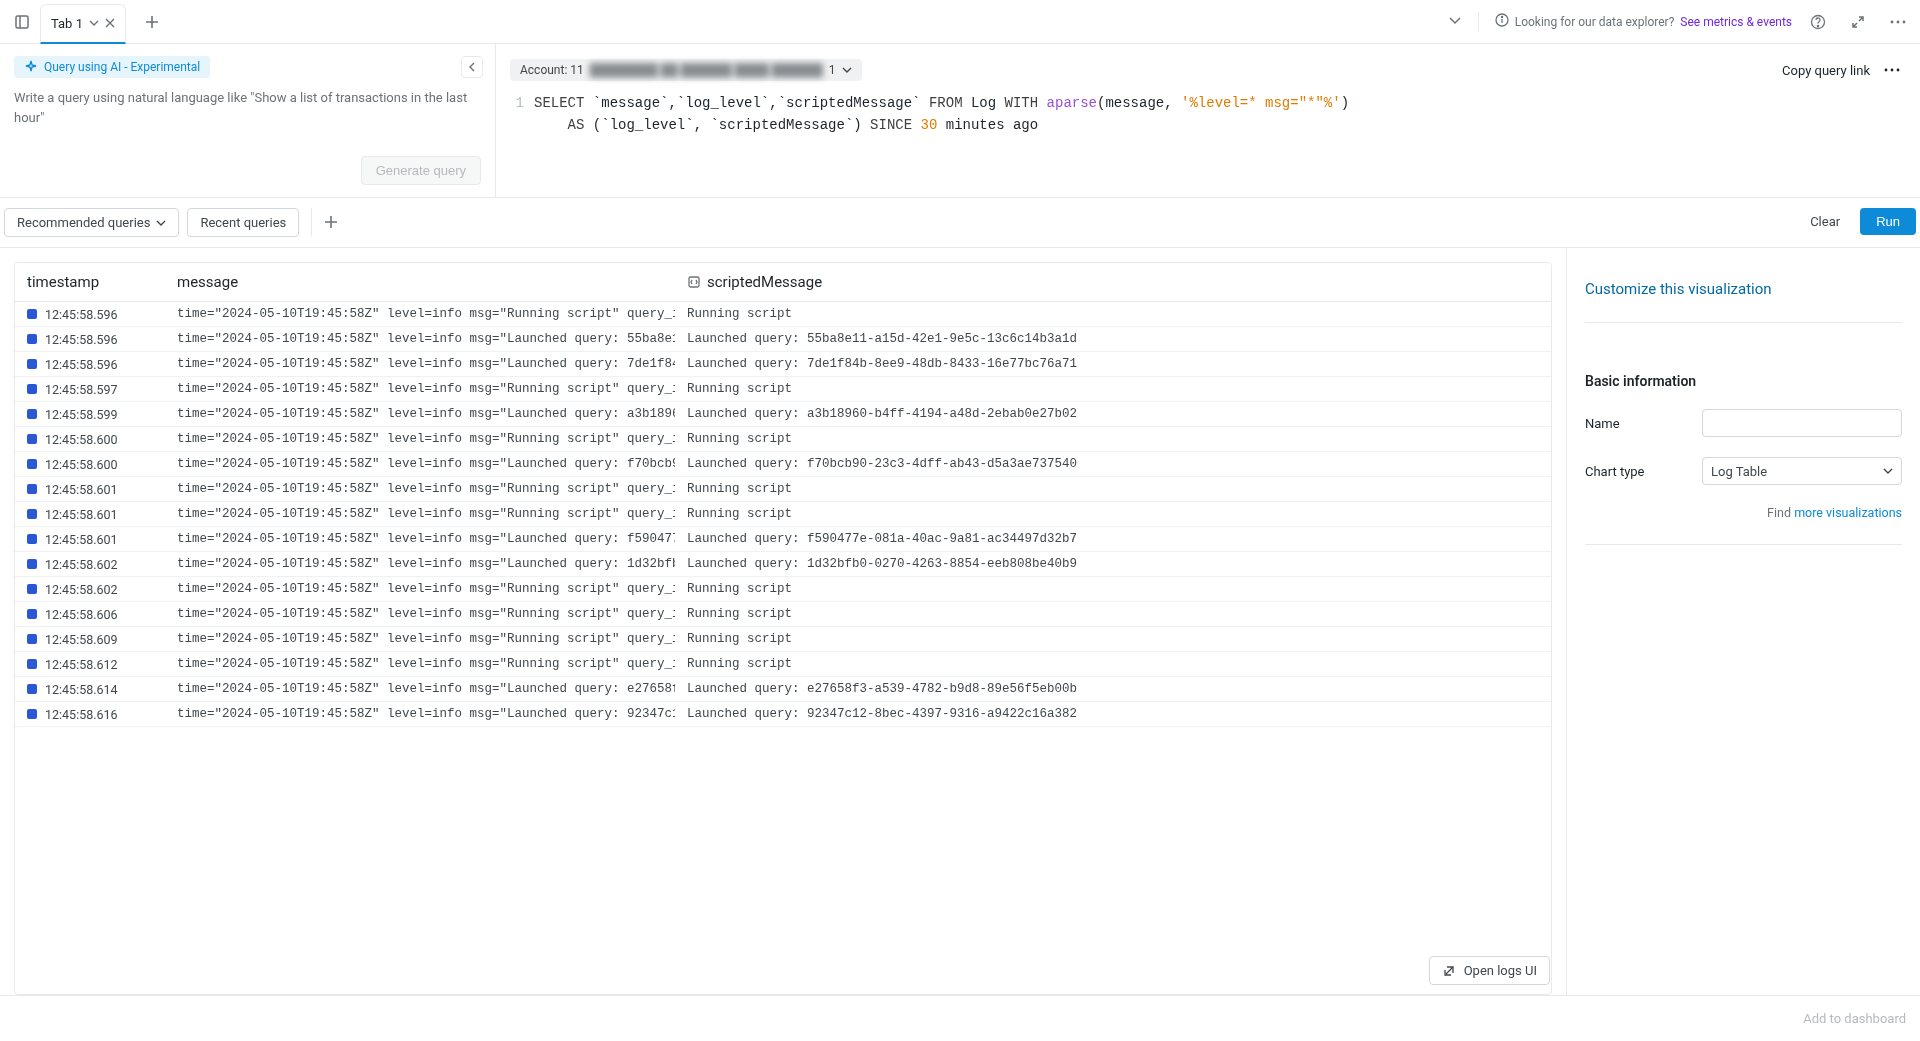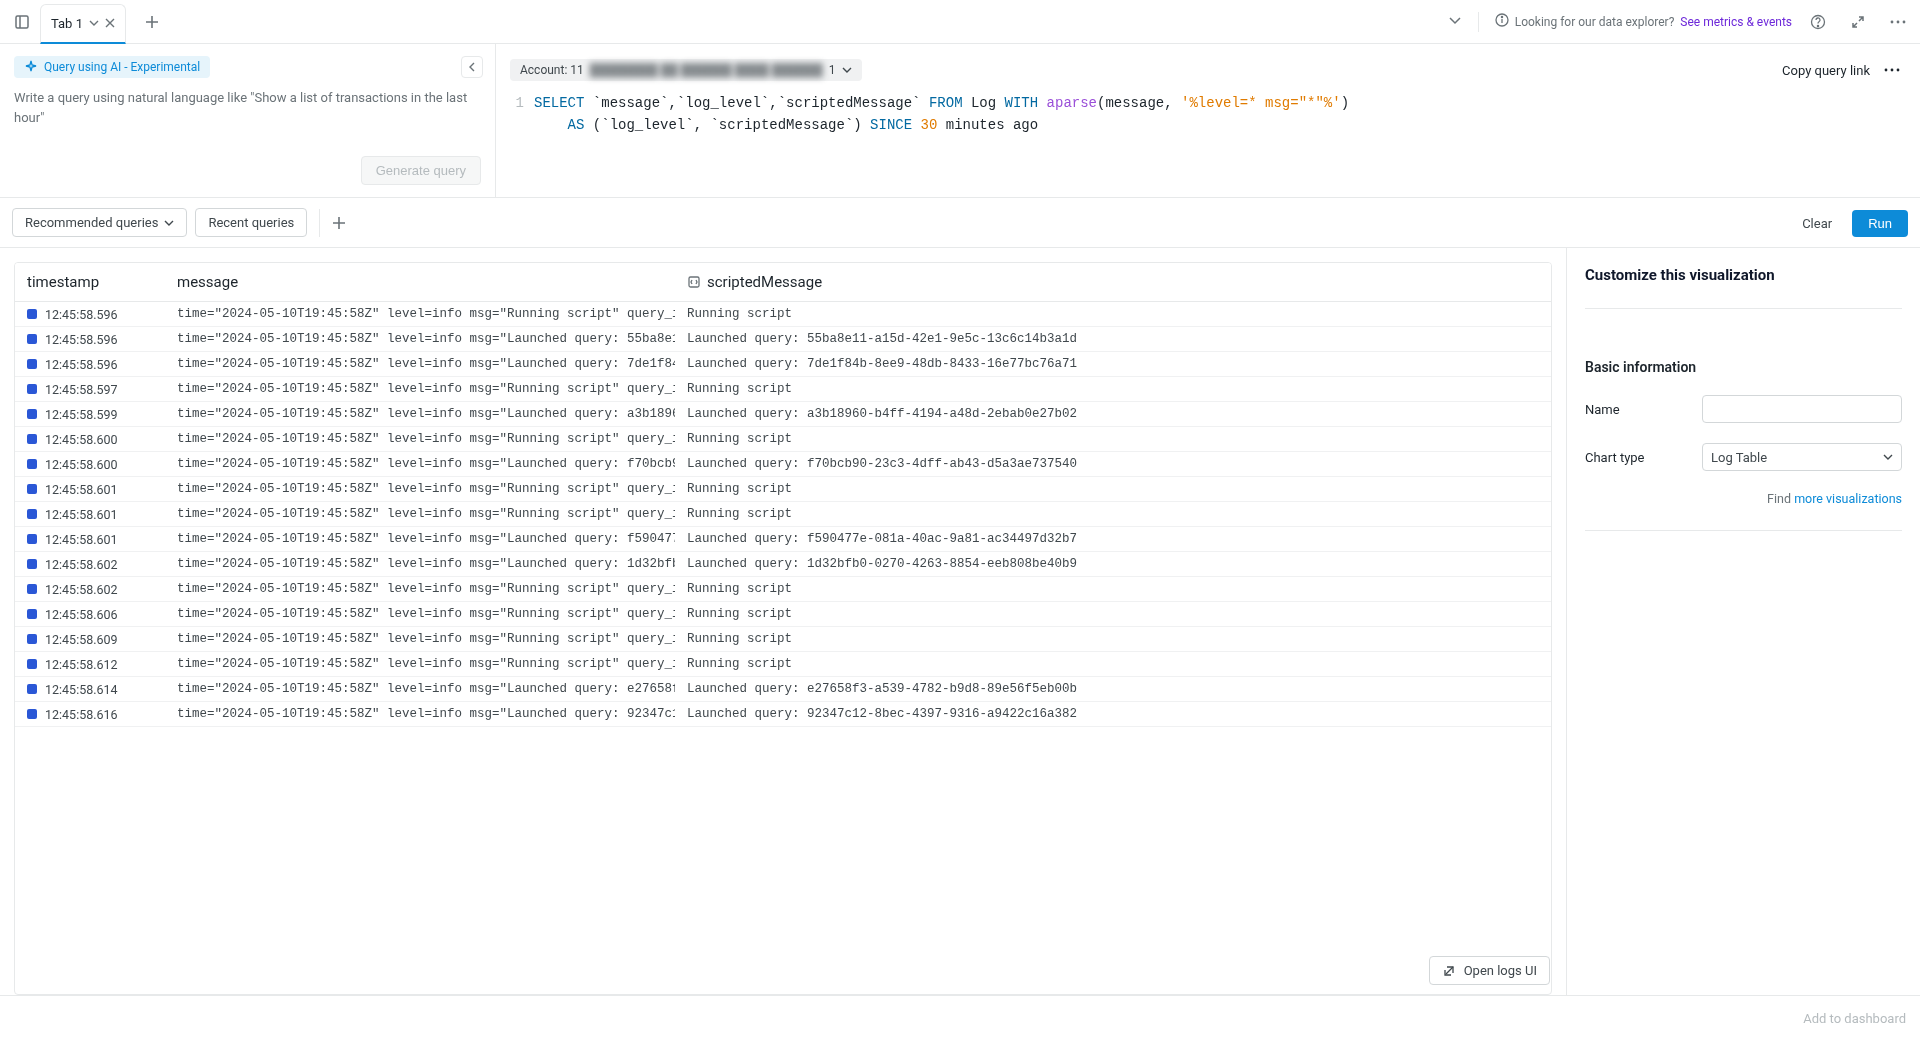--- a/index.html
+++ b/index.html
@@ -166,32 +166,32 @@
   .copy-link span { color: #1d252c; cursor: pointer; font-size: 13px; }
   .code-area {
     font-family: "SFMono-Regular", Consolas, "Liberation Mono", Menlo, monospace;
     font-size: 14px;
     line-height: 1.6;
     display: flex;
     gap: 10px;
   }
   .gutter { color: #b5bbbe; text-align: right; width: 14px; user-select: none; }
   .code { white-space: pre; }
-  .kw { color: #0369a1; }
+  .kw { color: #404040; }
   .ident { color: #1d252c; }
   .str { color: #e07b00; }
   .num { color: #e07b00; }
   .fn { color: #9a4fd8; }
   .punct { color: #1d252c; }
 
   
   .controls-row {
     display: flex;
-    align-items: flex-end;
-    padding: 10px 12px;
+    align-items: flex-start;
+    padding: 10px 4px;
     gap: 8px;
     border-bottom: 1px solid #e7e9ea;
   }
   .pill {
     display: inline-flex;
     align-items: center;
     gap: 6px;
     padding: 6px 12px;
     border-radius: 4px;
     font-size: 13px;
@@ -306,21 +306,21 @@
 
   
   .right-panel {
     width: 354px;
     border-left: 1px solid #e7e9ea;
     padding: 18px 18px;
     display: flex;
     flex-direction: column;
     gap: 20px;
   }
-  .rp-title { font-size: 15px; font-weight: 700; color: #0f172a; }
+  .rp-title { font-size: 15px; font-weight: 400; color: #0369a1; margin-top: 14px; }
   .rp-section-title { font-size: 14px; font-weight: 600; color: #1d252c; margin-top: 26px; }
   .rp-row { display: flex; align-items: center; justify-content: space-between; gap: 12px; }
   .rp-label { font-size: 13px; color: #1d252c; }
   .rp-input {
     flex: 1;
     max-width: 200px;
     height: 28px;
     border: 1px solid #d3d7d9;
     border-radius: 4px;
     padding: 0 8px;

